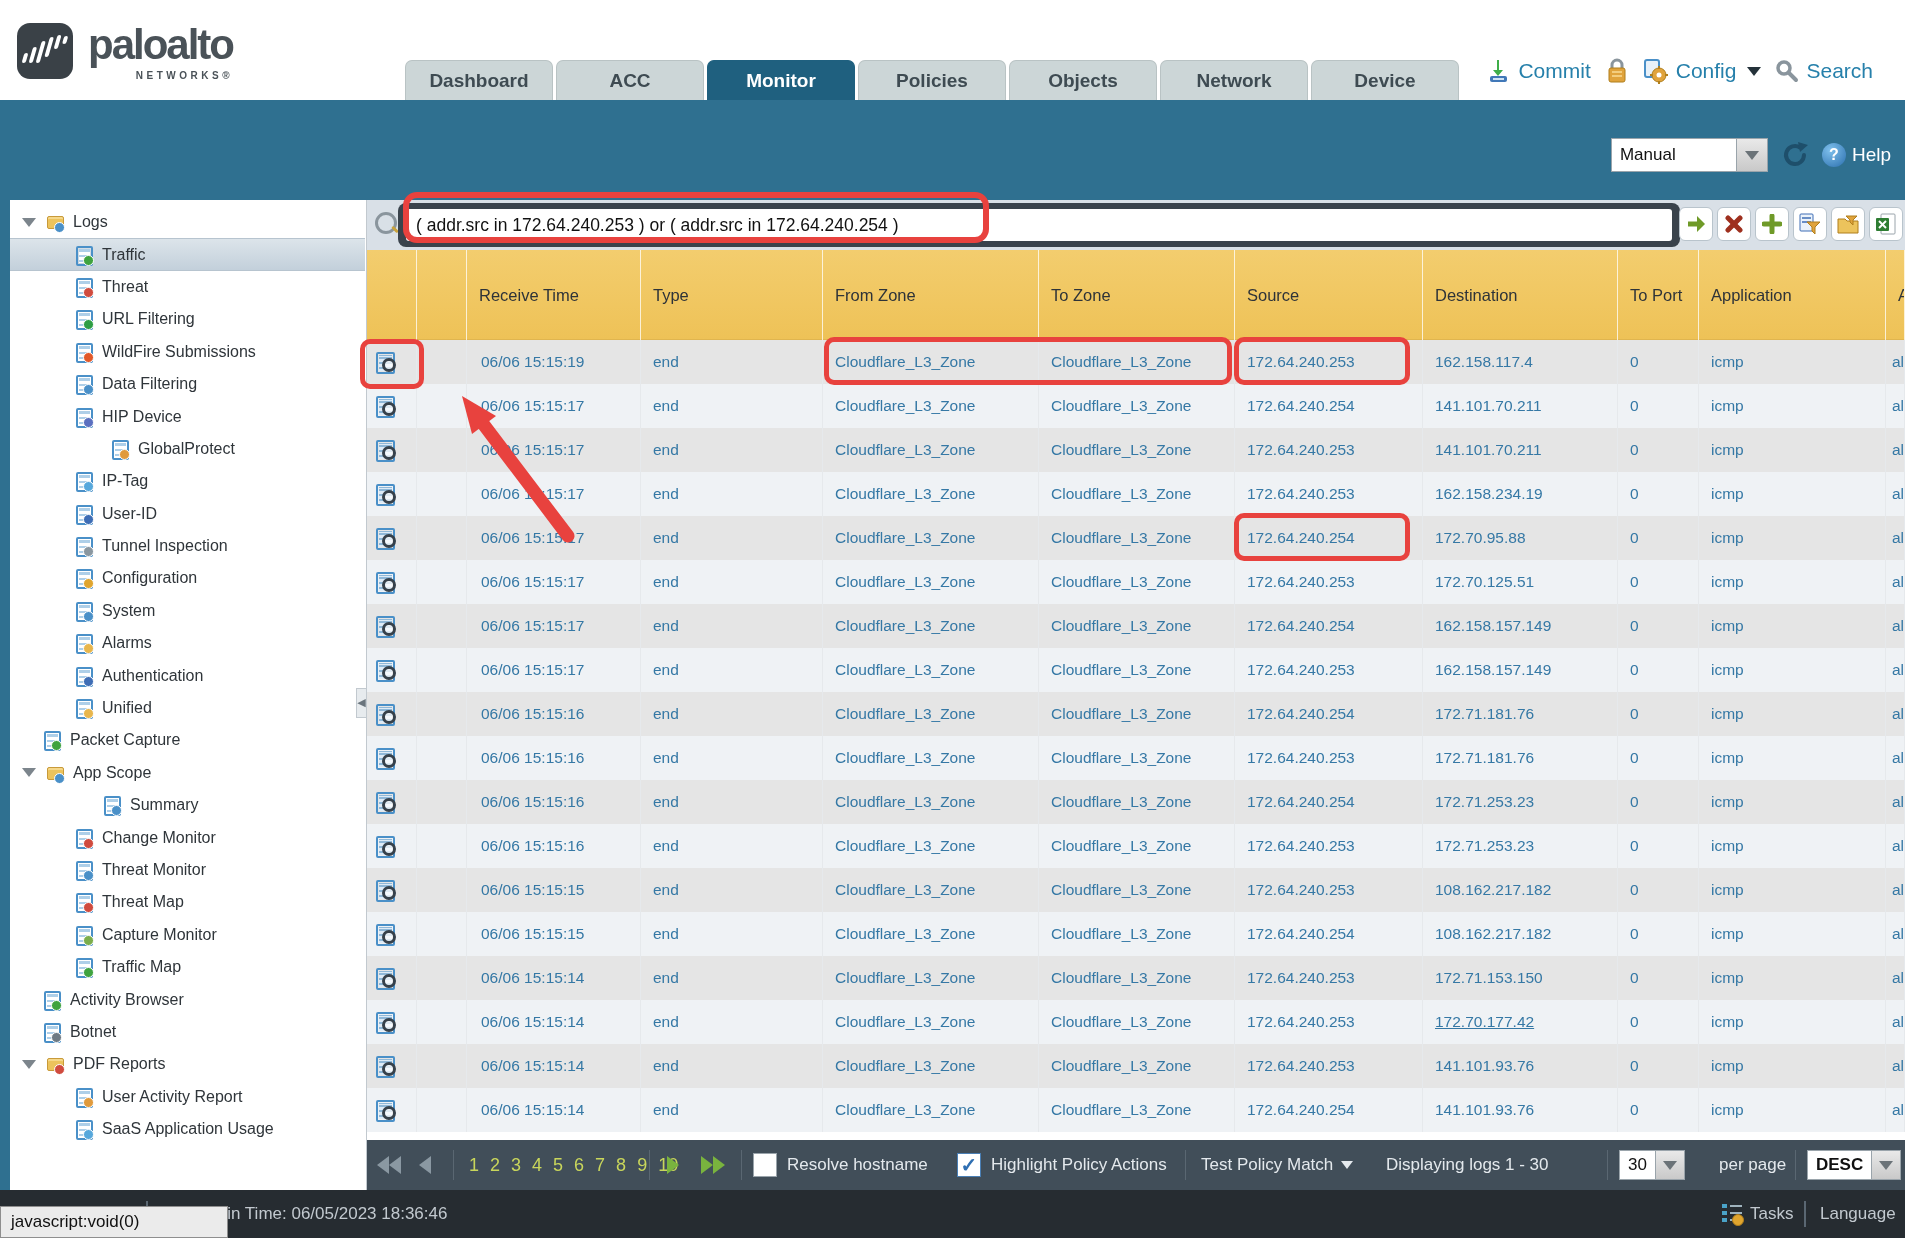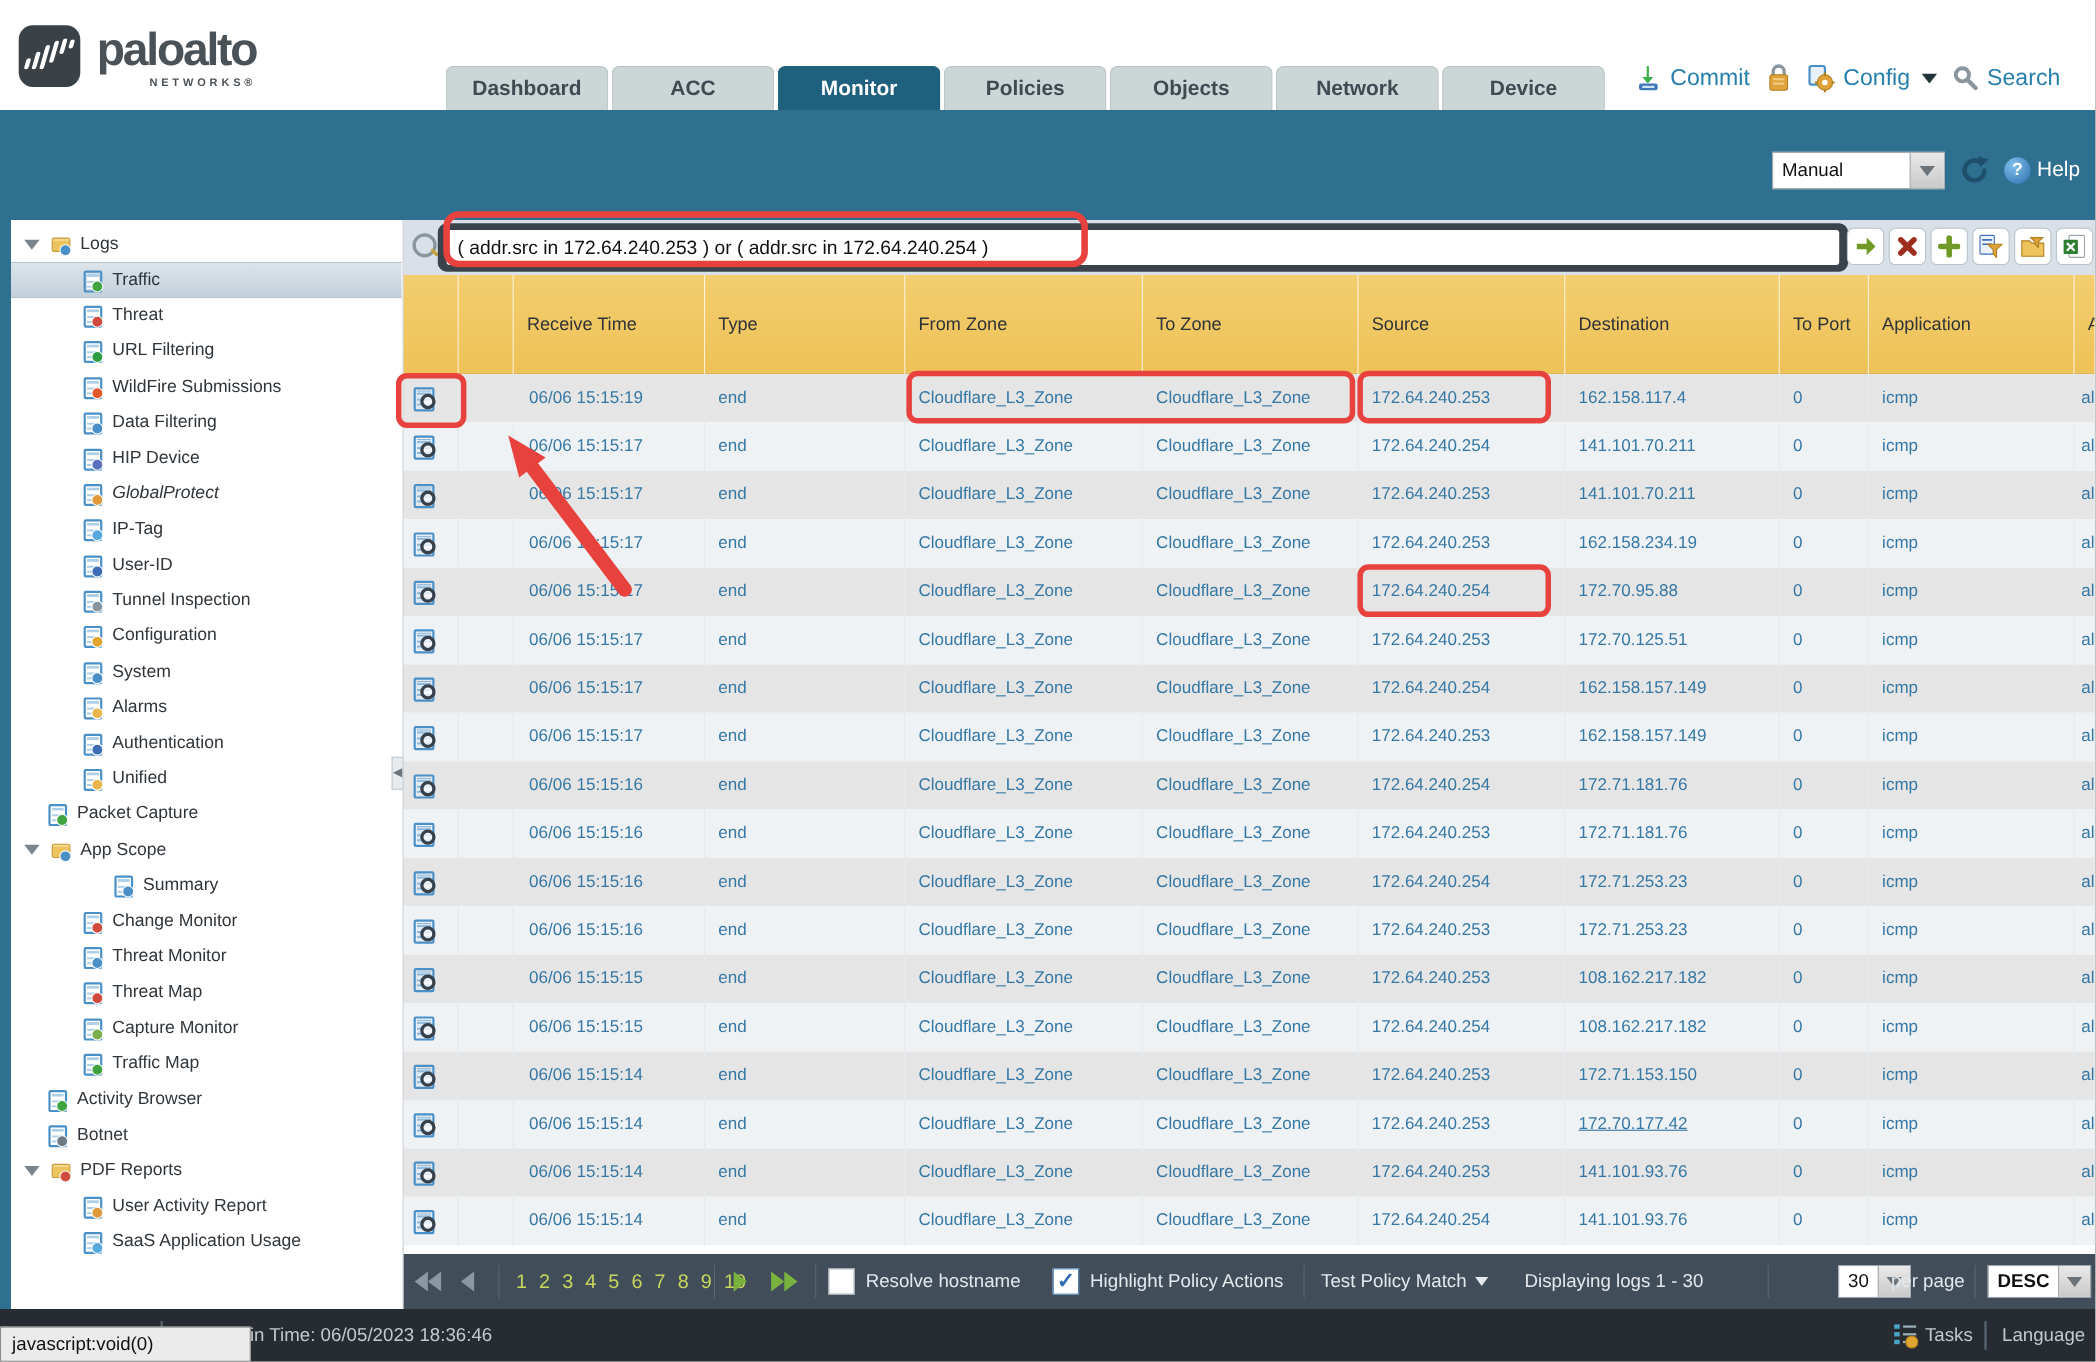--- a/index.html
+++ b/index.html
@@ -243,21 +243,21 @@
           <span class="lbl">WildFire Submissions</span>
         </div>
         <div class="tree-item" style="padding-left: 64px;">
           <span class="t-ic" style="--b: #4a90c8;"></span>
           <span class="lbl">Data Filtering</span>
         </div>
         <div class="tree-item" style="padding-left: 64px;">
           <span class="t-ic" style="--b: #5a6fc0;"></span>
           <span class="lbl">HIP Device</span>
         </div>
-        <div class="tree-item" style="padding-left: 64px; font-style: italic;">
+        <div class="tree-item" style="padding-left: 100px;">
           <span class="t-ic" style="--b: #e09a3c;"></span>
           <span class="lbl">GlobalProtect</span>
         </div>
         <div class="tree-item" style="padding-left: 64px;">
           <span class="t-ic" style="--b: #57a8dc;"></span>
           <span class="lbl">IP-Tag</span>
         </div>
         <div class="tree-item" style="padding-left: 64px;">
           <span class="t-ic" style="--b: #3e6db5;"></span>
           <span class="lbl">User-ID</span>
@@ -721,21 +721,21 @@
     <span style="left:420px">Resolve hostname</span>
     <span class="cb checked" style="left:590px"></span>
     <span style="left:624px">Highlight Policy Actions</span>
     <i class="pb-sep" style="left:818px"></i>
     <span class="pgbtn" style="left:834px">
       <span>Test Policy Match</span>
       <i class="caret-w"></i>
     </span>
     <span style="left:1019px">Displaying logs 1 - 30</span>
     <i class="pb-sep" style="left:1240px"></i>
-    <span class="pb-select" style="left:1304px">
+    <span class="pb-select" style="left:1252px">
       <span class="v">30</span>
       <span class="b">
           <i class="tri-down"></i>
         </span>
     </span>
     <span style="left:1352px">per page</span>
     <i class="pb-sep" style="left:1428px"></i>
     <span class="pb-select" style="left:1440px">
       <span class="v" style="font-weight:bold">DESC</span>
       <span class="b">

